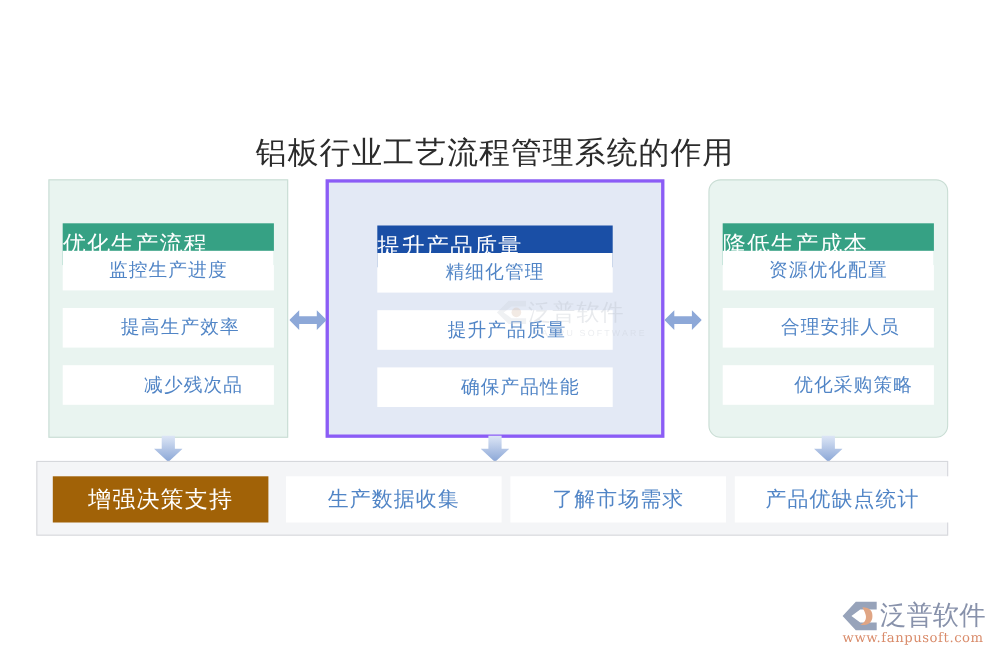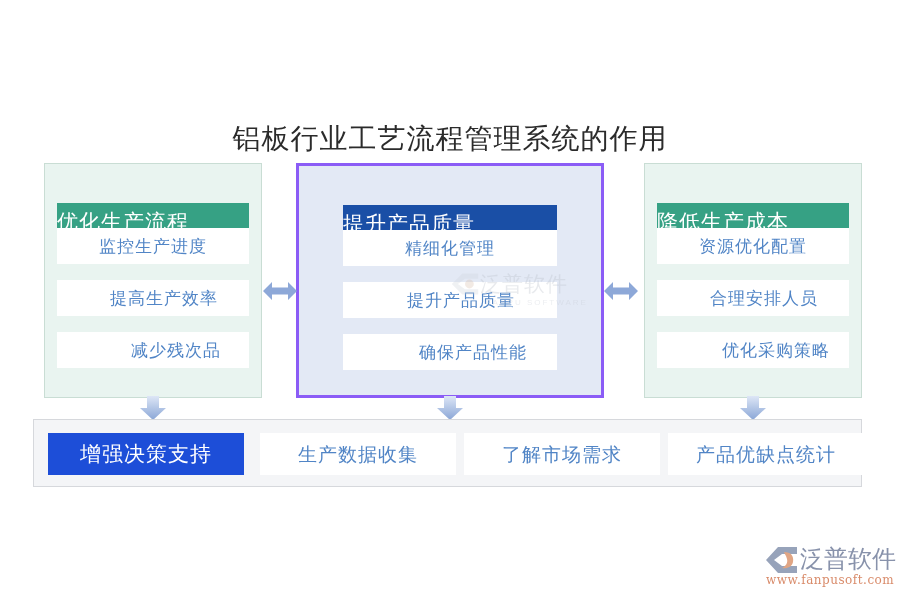--- a/index.html
+++ b/index.html
@@ -38,21 +38,21 @@
   
   .column {
     position: absolute;
     top: 163px;
     height: 235px;
     box-sizing: border-box;
     border: 1px solid #c9ddd4;
     background: #e9f4f0;
   }
   .column.col-left  { left: 44px;  width: 218px; }
-  .column.col-right { left: 644px; width: 218px; }
+  .column.col-right { left: 644px; width: 218px; border-radius: 11px; }
   .column.col-mid {
     left: 296px;
     width: 308px;
     background: #e3e9f5;
     border: 3px solid #8b5cf6;
   }
 
   .col-header {
     position: absolute;
     left: 12px;
@@ -132,21 +132,21 @@
     line-height: 42px;
     text-align: center;
     font-family: "DejaVu Serif", "Liberation Serif", serif;
     font-size: 19px;
     letter-spacing: 1px;
     white-space: nowrap;
   }
   .bb-cell.head {
     left: 14px;
     width: 196px;
-    background: #1d4ed8;
+    background: #a16207;
     color: #ffffff;
     font-size: 21px;
   }
   .bb-cell.item {
     background: #ffffff;
     color: #5185c6;
   }
   .bb-cell.c1 { left: 226px; width: 196px; }
   .bb-cell.c2 { left: 430px; width: 196px; }
   .bb-cell.c3 { left: 634px; width: 196px; }

